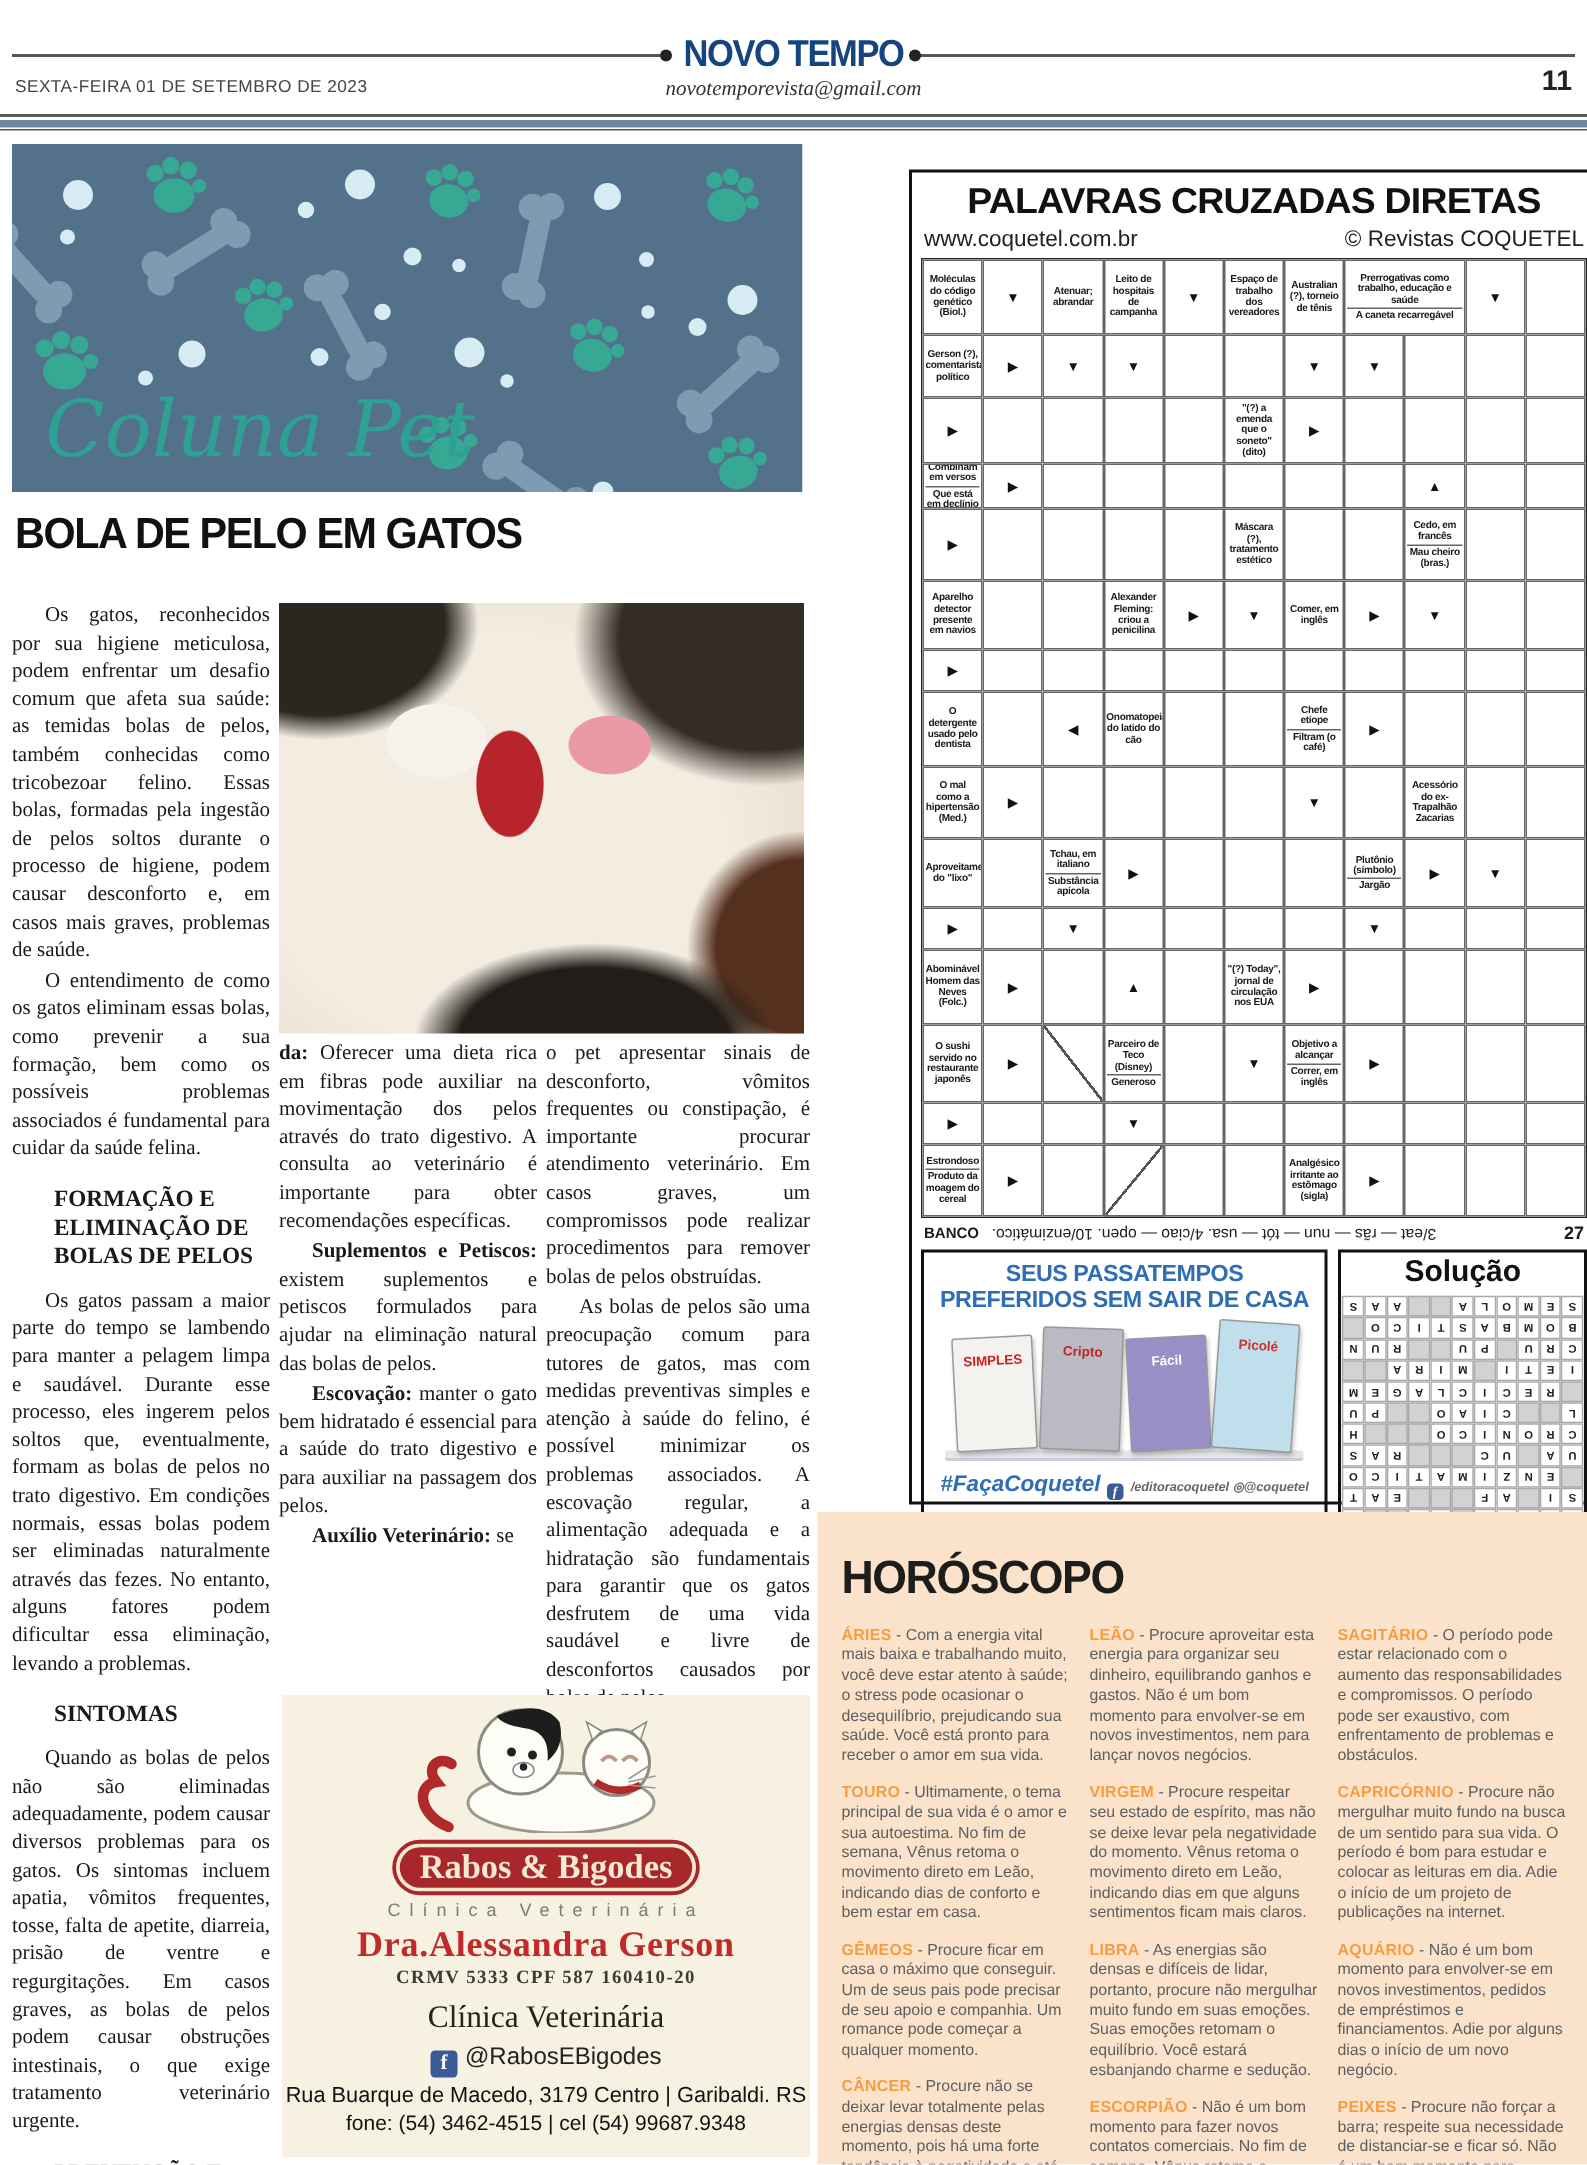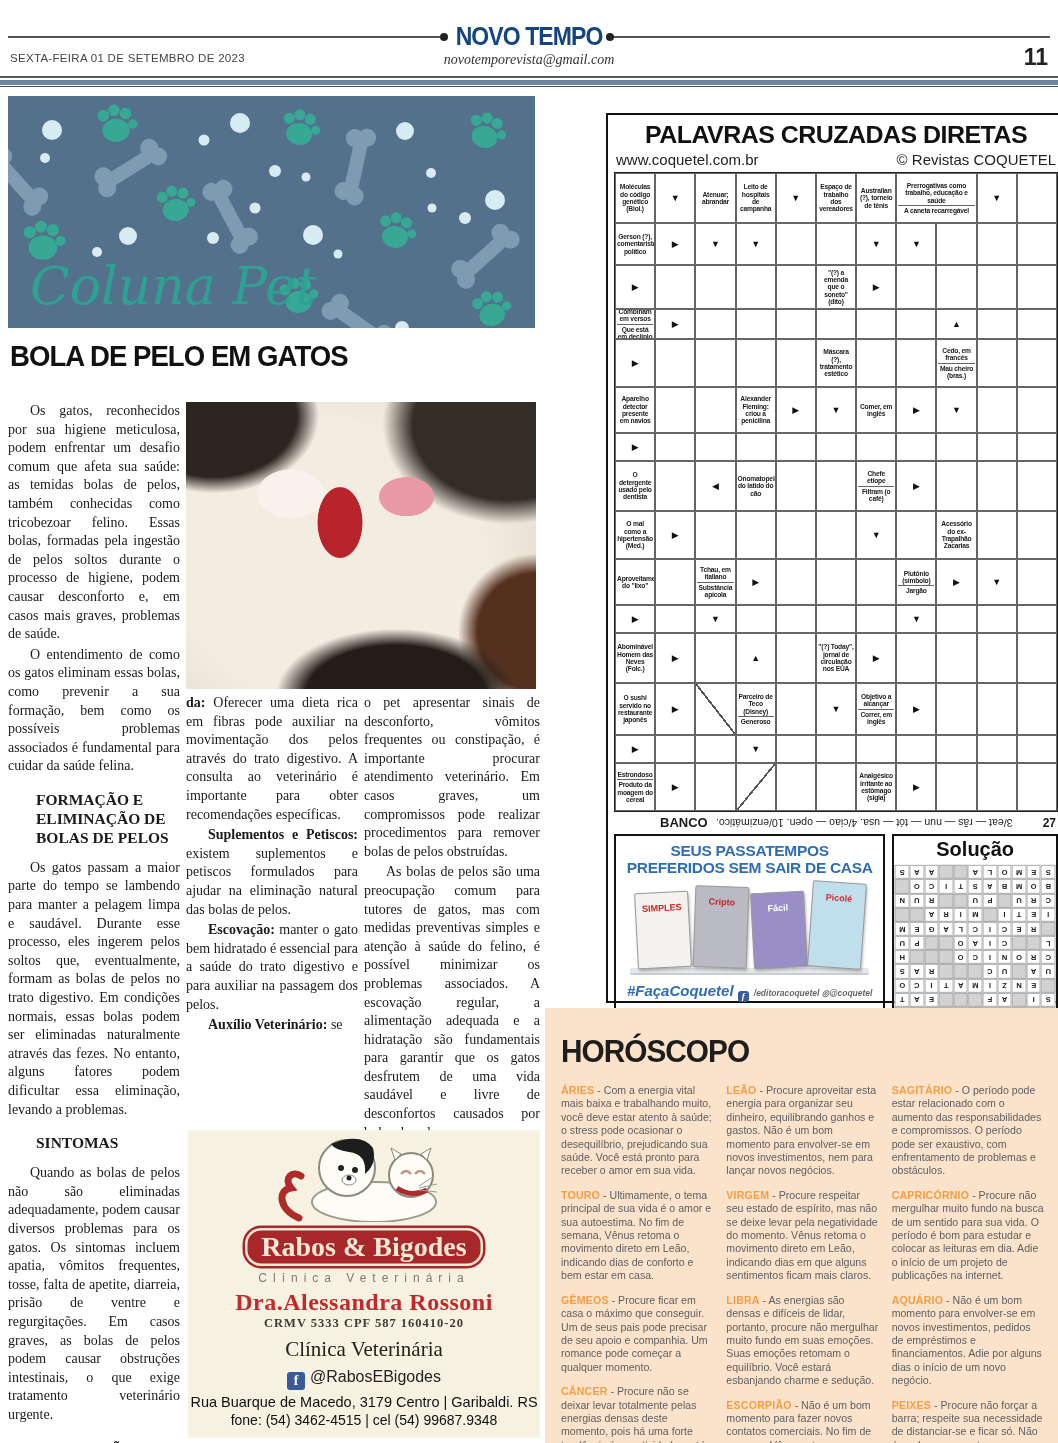--- a/index.html
+++ b/index.html
@@ -12,21 +12,21 @@
   .hdr-rule.l{left:8px;width:432px;} .hdr-rule.r{left:610px;width:440px;}
   .hdr-dot{position:absolute;top:33px;width:8px;height:8px;border-radius:50%;background:#222;}
   .hdr-title{position:absolute;left:0;right:0;top:22px;text-align:center;
      font-family:"Liberation Sans",sans-serif;font-weight:bold;font-size:25px;
      letter-spacing:-1px;color:#14457f;transform:scaleX(.92);}
   .hdr-mail{position:absolute;left:0;right:0;top:52px;text-align:center;
      font-style:italic;font-size:14px;color:#333;}
   .hdr-date{position:absolute;left:10px;top:52px;font-family:"Liberation Sans",sans-serif;
      font-size:11.5px;color:#444;letter-spacing:.3px;}
   .hdr-page{position:absolute;right:10px;top:44px;font-family:"Liberation Sans",sans-serif;
-     font-weight:bold;font-size:23px;color:#222;}
+     font-weight:bold;font-size:19px;color:#222;}
   .hdr-bars{position:absolute;left:0;top:76px;width:1058px;}
   .bar1{height:2px;background:#5a5a5a;}
   .bar2{height:5px;background:#6e86a2;margin-top:2px;}
   .bar3{height:1px;background:#44546a;margin-top:1px;}
 
   
   .banner{position:absolute;left:8px;top:96px;width:527px;height:232px;}
 
   
   .headline{position:absolute;left:10px;top:340px;font-family:"Liberation Sans",sans-serif;
@@ -50,21 +50,21 @@
        radial-gradient(150px 110px at 8% 5%, #2b2620 0 55%, rgba(43,38,32,0) 70%),
        radial-gradient(190px 150px at 92% 8%, #332d26 0 50%, rgba(51,45,38,0) 66%),
        radial-gradient(200px 110px at 60% 102%, #221d18 0 45%, rgba(34,29,24,0) 60%),
        radial-gradient(130px 130px at 100% 80%, #55301f 0 45%, rgba(85,48,31,0) 60%),
        radial-gradient(260px 230px at 40% 55%, #f2ece1 0 60%, #e4d9c9 100%);}
 
   
   .vetad{position:absolute;left:188px;top:1130px;width:352px;height:308px;background:#f6f1e0;
      text-align:center;font-family:"Liberation Serif",serif;}
   .vet-badge{display:inline-block;margin-top:2px;background:#a8272b;color:#f3e9d2;
-     border-radius:16px;padding:3px 16px;font-size:28px;font-weight:bold;
+     border-radius:16px;padding:3px 16px;font-size:23px;font-weight:bold;
      box-shadow:inset 0 0 0 2.5px #f3e9d2, 0 0 0 2.5px #a8272b;}
   .vet-tag{letter-spacing:6px;color:#7c7c74;font-size:12px;margin-top:5px;font-family:"Liberation Sans",sans-serif;}
   .vet-doc{color:#c02a2a;font-weight:bold;font-size:24px;margin-top:4px;letter-spacing:.5px;}
   .vet-crmv{font-weight:bold;font-size:12.5px;color:#3c3c34;letter-spacing:1px;}
   .vet-l1{font-size:21px;margin-top:6px;color:#23231d;}
   .vet-l2{font-size:21px;color:#23231d;}
   .vet-fb{margin-top:6px;font-family:"Liberation Sans",sans-serif;font-size:16px;color:#222;}
   .fbicon{display:inline-block;width:18px;height:18px;background:#3a5a98;color:#fff;
      border-radius:3px;font-weight:bold;text-align:center;line-height:18px;font-size:14px;
      vertical-align:-3px;margin-right:5px;font-family:"Liberation Serif",serif;}
@@ -82,21 +82,21 @@
   .xrow{display:grid;grid-template-columns:repeat(11,1fr);}
   .xcell{border:0.8px solid #666;position:relative;overflow:hidden;background:#fff;}
   .xcell.clue{font-weight:bold;font-size:6.7px;line-height:7.3px;text-align:center;
      display:flex;flex-direction:column;justify-content:center;padding:1px;
      letter-spacing:-.2px;}
   .t2a{border-bottom:.8px solid #666;padding-bottom:1px;margin-bottom:1px;}
   .xcell.arr{display:flex;align-items:center;justify-content:center;font-size:9px;color:#111;}
   .xcell.dg1{background:linear-gradient(to top right,#fff 48.5%,#555 48.5%,#555 51.5%,#fff 51.5%);}
   .xcell.dg2{background:linear-gradient(to bottom right,#fff 48.5%,#555 48.5%,#555 51.5%,#fff 51.5%);}
   .banco{display:flex;align-items:center;margin:3px 2px 4px 2px;font-size:12px;}
-  .banco b{font-size:13px;margin-right:8px;margin-left:44px;}
+  .banco b{font-size:10px;margin-right:8px;}
   .banco .flip{display:inline-block;transform:rotate(180deg);font-size:10.5px;color:#222;}
   .banco .num{margin-left:auto;font-weight:bold;font-size:12px;}
   .pz-bottom{display:flex;gap:7px;}
 
   
   .cq-ad{width:272px;height:228px;border:2px solid #111;box-sizing:border-box;text-align:center;
      padding-top:6px;position:relative;}
   .cq-t{color:#2f6db5;font-weight:bold;font-size:15.5px;line-height:17px;letter-spacing:-.3px;}
   .covers{display:flex;justify-content:center;align-items:flex-end;gap:4px;margin-top:8px;height:84px;}
   .cover{width:52px;height:74px;border:1px solid #999;border-radius:2px;position:relative;
@@ -253,21 +253,21 @@
     <ellipse cx="80" cy="50" rx="7" ry="5" fill="#fff" stroke="#888"></ellipse>
     <circle cx="80" cy="48" r="2.5" fill="#222"></circle>
     <circle cx="142" cy="45" r="22" fill="#fdfcf7" stroke="#8a8a7e" stroke-width="2"></circle>
     <path d="M126 30 l-4 -12 10 6 z M158 30 l4 -12 -10 6 z" fill="#fdfcf7" stroke="#8a8a7e"></path>
     <path d="M132 44 q 5 -6 10 0 M146 44 q 5 -6 10 0" fill="none" stroke="#b98" stroke-width="2.5"></path>
     <path d="M128 58 q 14 10 30 2" fill="none" stroke="#b02a2a" stroke-width="5"></path>
     <path d="M150 58 l18 -4 M150 60 l18 2 M150 56 l14 -9" stroke="#999" stroke-width="1"></path>
   </svg>
   <div><span class="vet-badge">Rabos &amp; Bigodes</span></div>
   <div class="vet-tag">Clínica Veterinária</div>
-  <div class="vet-doc">Dra.Alessandra Rossoni</div>
+  <div class="vet-doc">Dra.Alessandra Gerson</div>
   <div class="vet-crmv">CRMV 5333 CPF 587 160410-20</div>
   <div class="vet-l1">Clínica Veterinária</div>
   <div class="vet-fb">
     <span class="fbicon">f</span><span>@RabosEBigodes</span>
   </div>
   <div class="vet-addr">Rua Buarque de Macedo, 3179   Centro |  Garibaldi. RS</div>
   <div class="vet-phone">fone: (54) 3462-4515   |   cel (54) 99687.9348</div>
 </div>
 
 <div class="puzzle">

